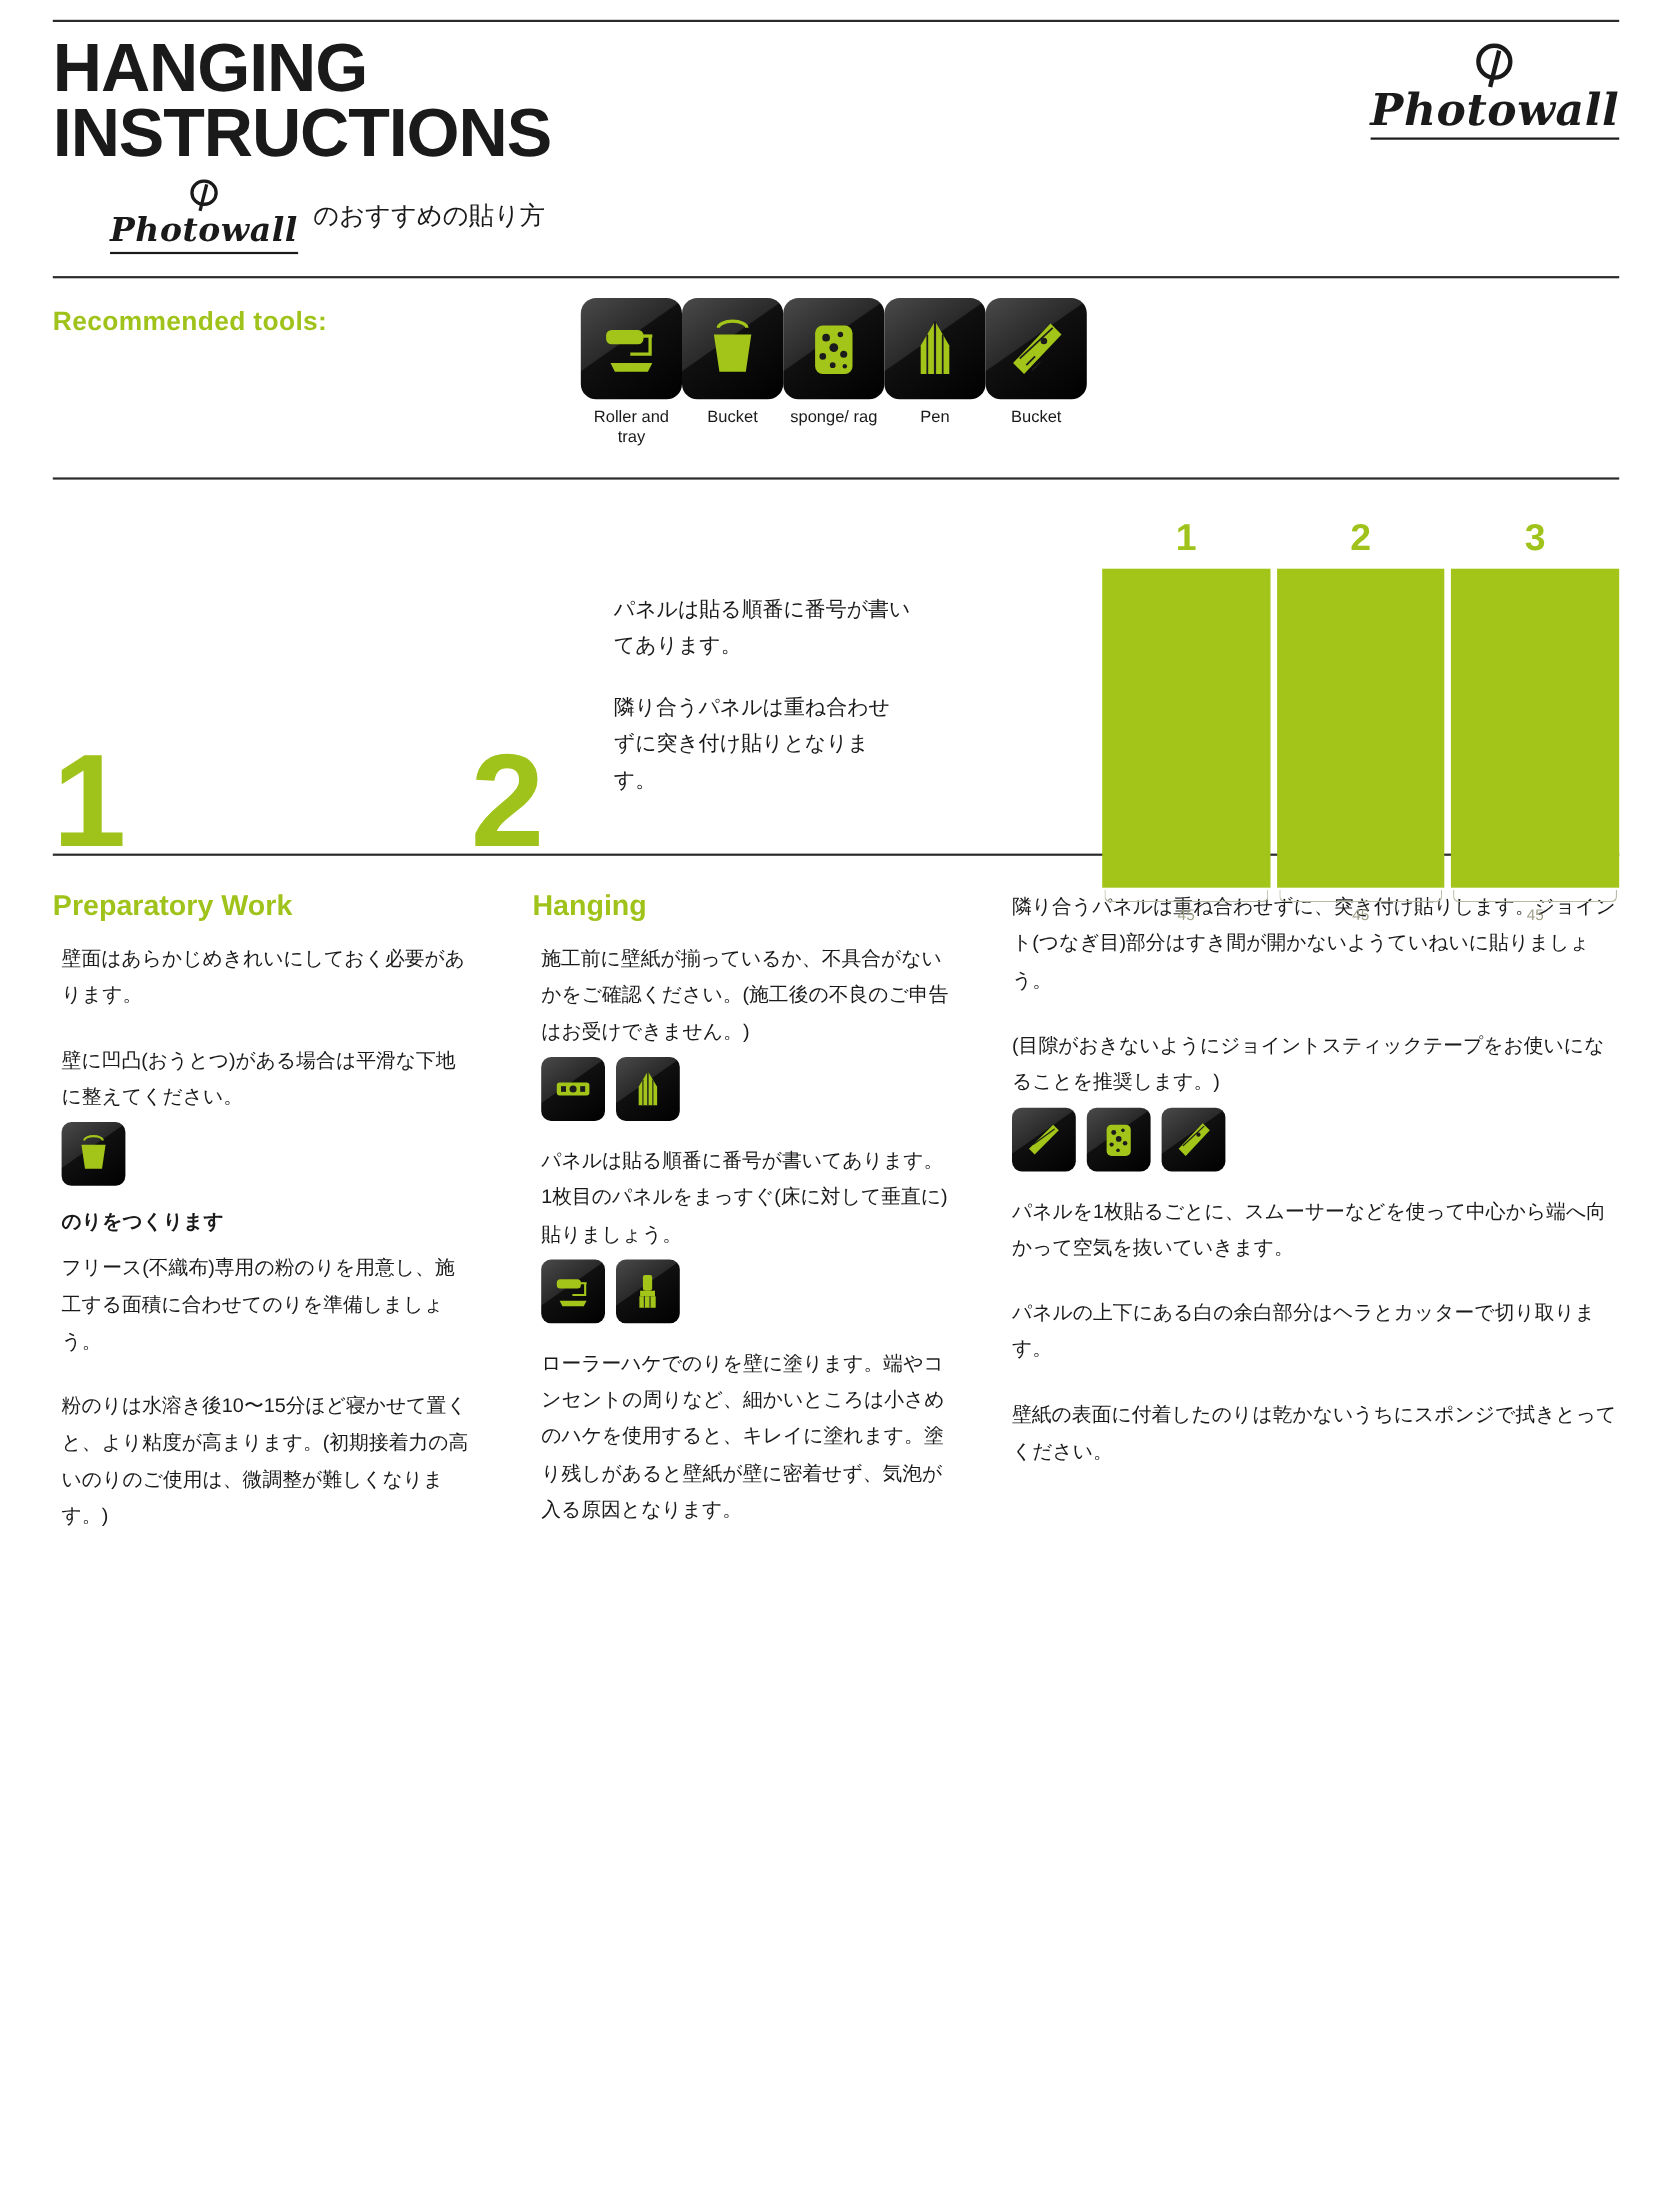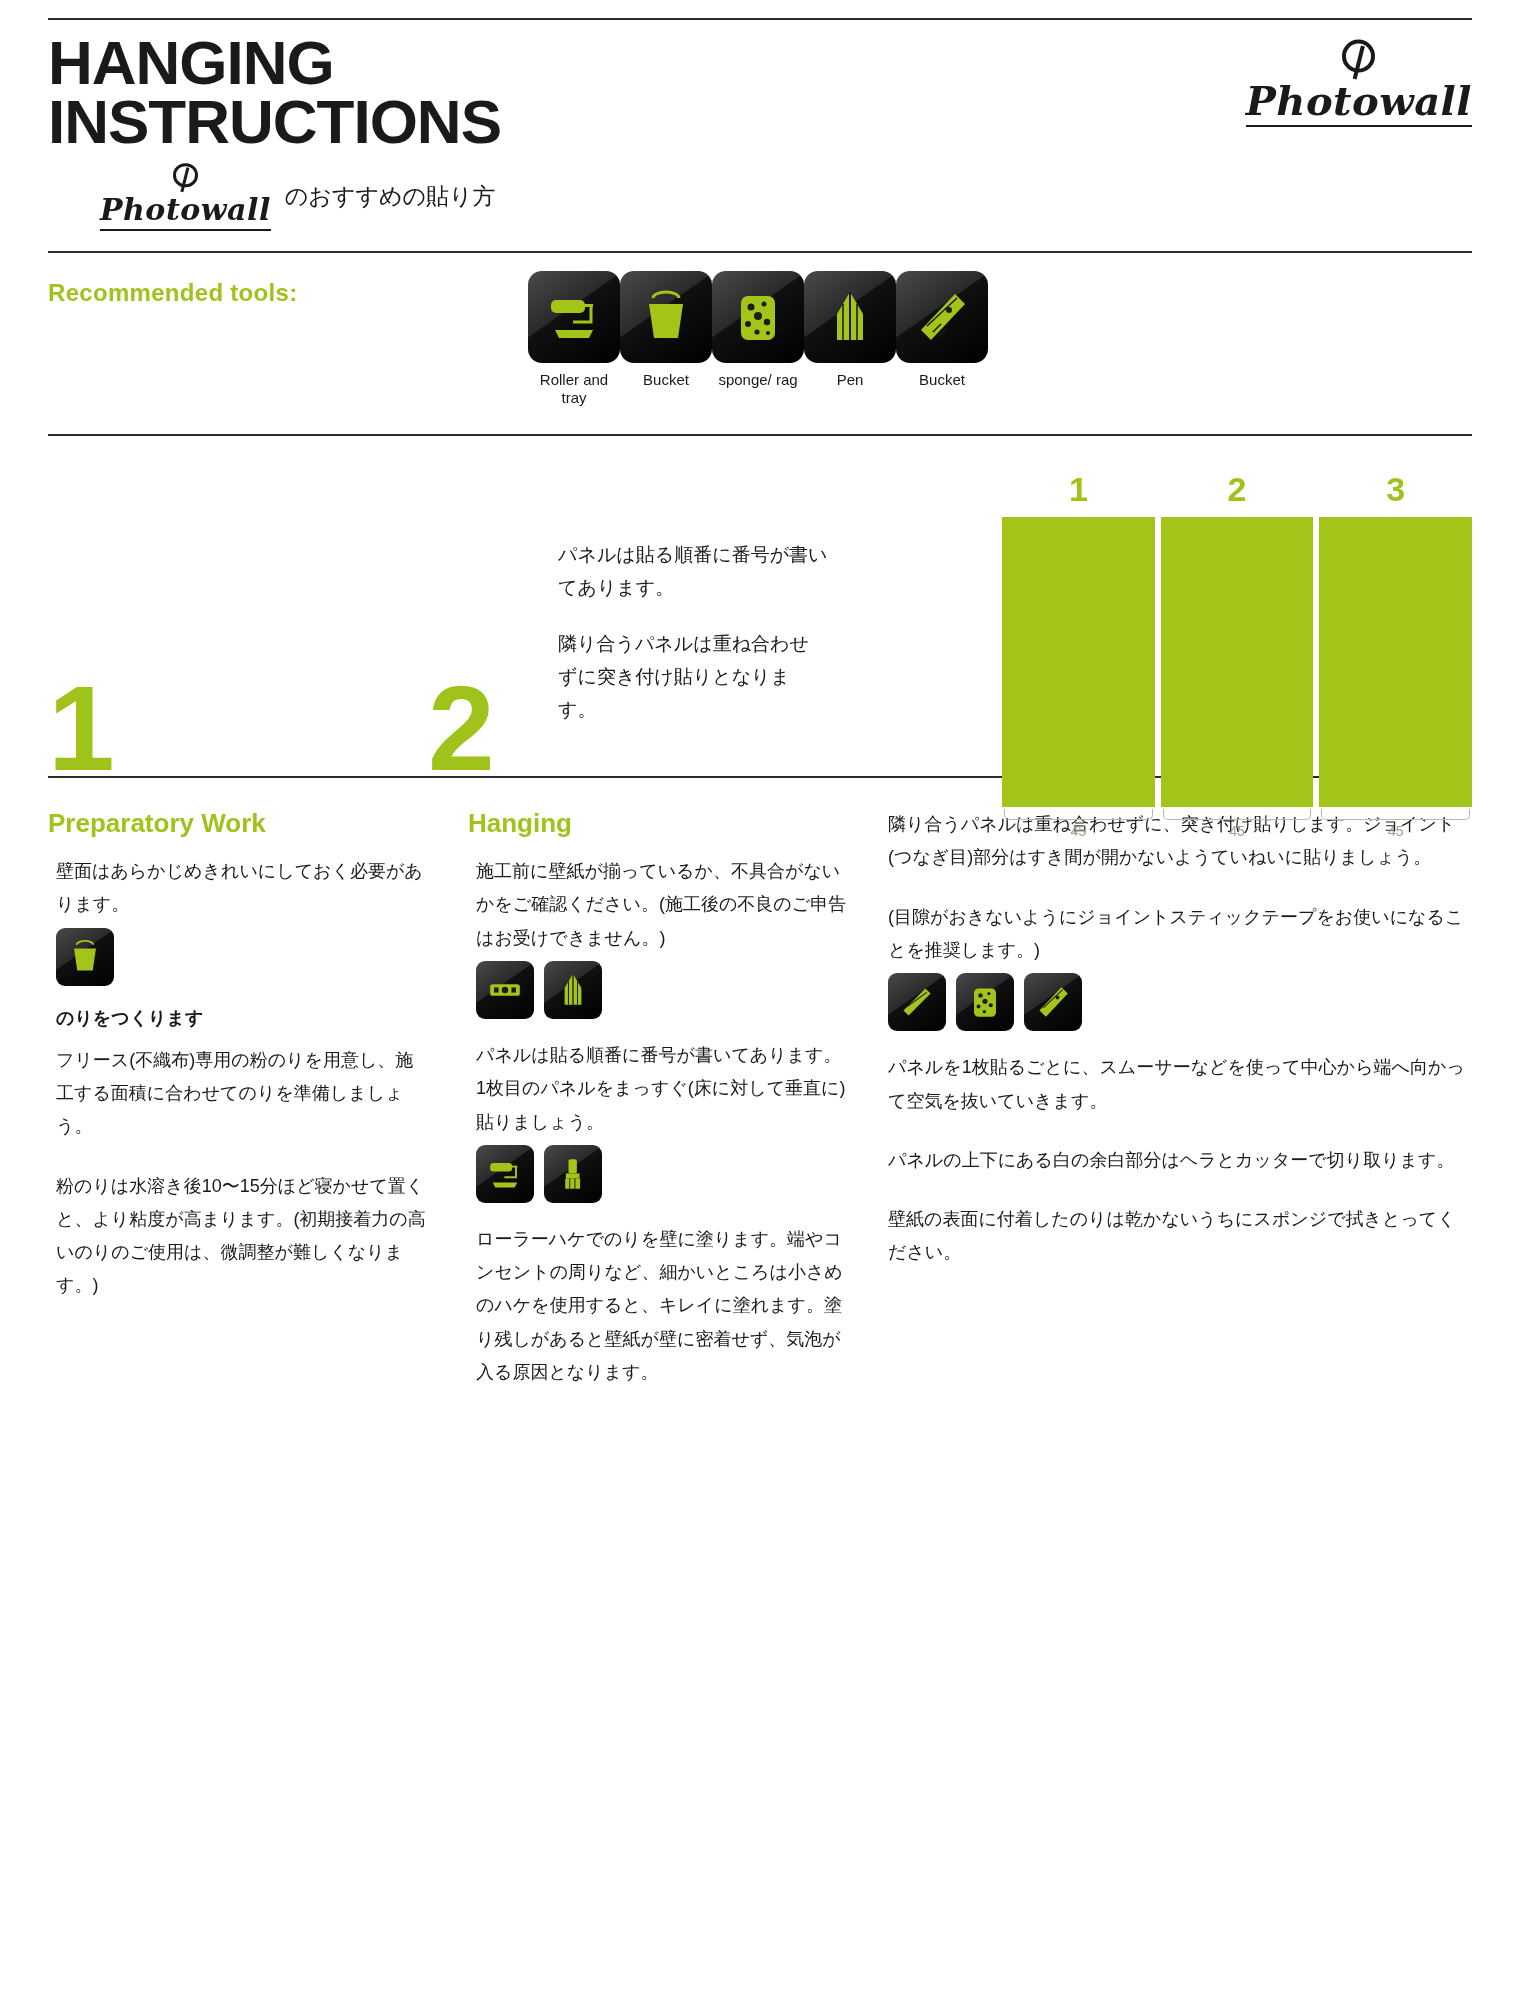--- a/index.html
+++ b/index.html
@@ -201,21 +201,21 @@
     left: 2px; right: 2px; top: 0;
     height: 10px;
     border: 1px solid #b9bba6;
     border-top: none;
     border-radius: 0 0 5px 5px;
   }
 
   
   .cols {
     display: flex;
-    gap: 40px;
+    gap: 56px;
     padding-top: 16px;
     padding-bottom: 40px;
   }
   .col { width: 380px; }
   .col.wide { flex: 1; }
   .col-head {
     font-size: 26px;
     font-weight: bold;
     color: #9fc31a;
     margin: 14px 0 16px 0;
@@ -373,20 +373,21 @@
   </div>
 
   <div class="col-rule"></div>
 
   <div class="cols">
 
     <div class="col">
       <div class="col-head">Preparatory Work</div>
       <div class="body-text indent">
         <p>壁面はあらかじめきれいにしておく必要があります。</p>
+        <p>壁に凹凸(おうとつ)がある場合は平滑な下地に整えてください。</p>
       </div>
       <div class="icon-row indent">
         <div class="icon-box small">
           <svg width="40" height="40" viewBox="0 0 62 62">
             <path d="M18 12 a13 6 0 0 1 26 0" stroke="#a3c519" stroke-width="3" fill="none"></path>
             <path d="M14 18 L48 18 L43 52 L19 52 Z" fill="#a3c519"></path>
           </svg>
         </div>
       </div>
       <div class="indent">

